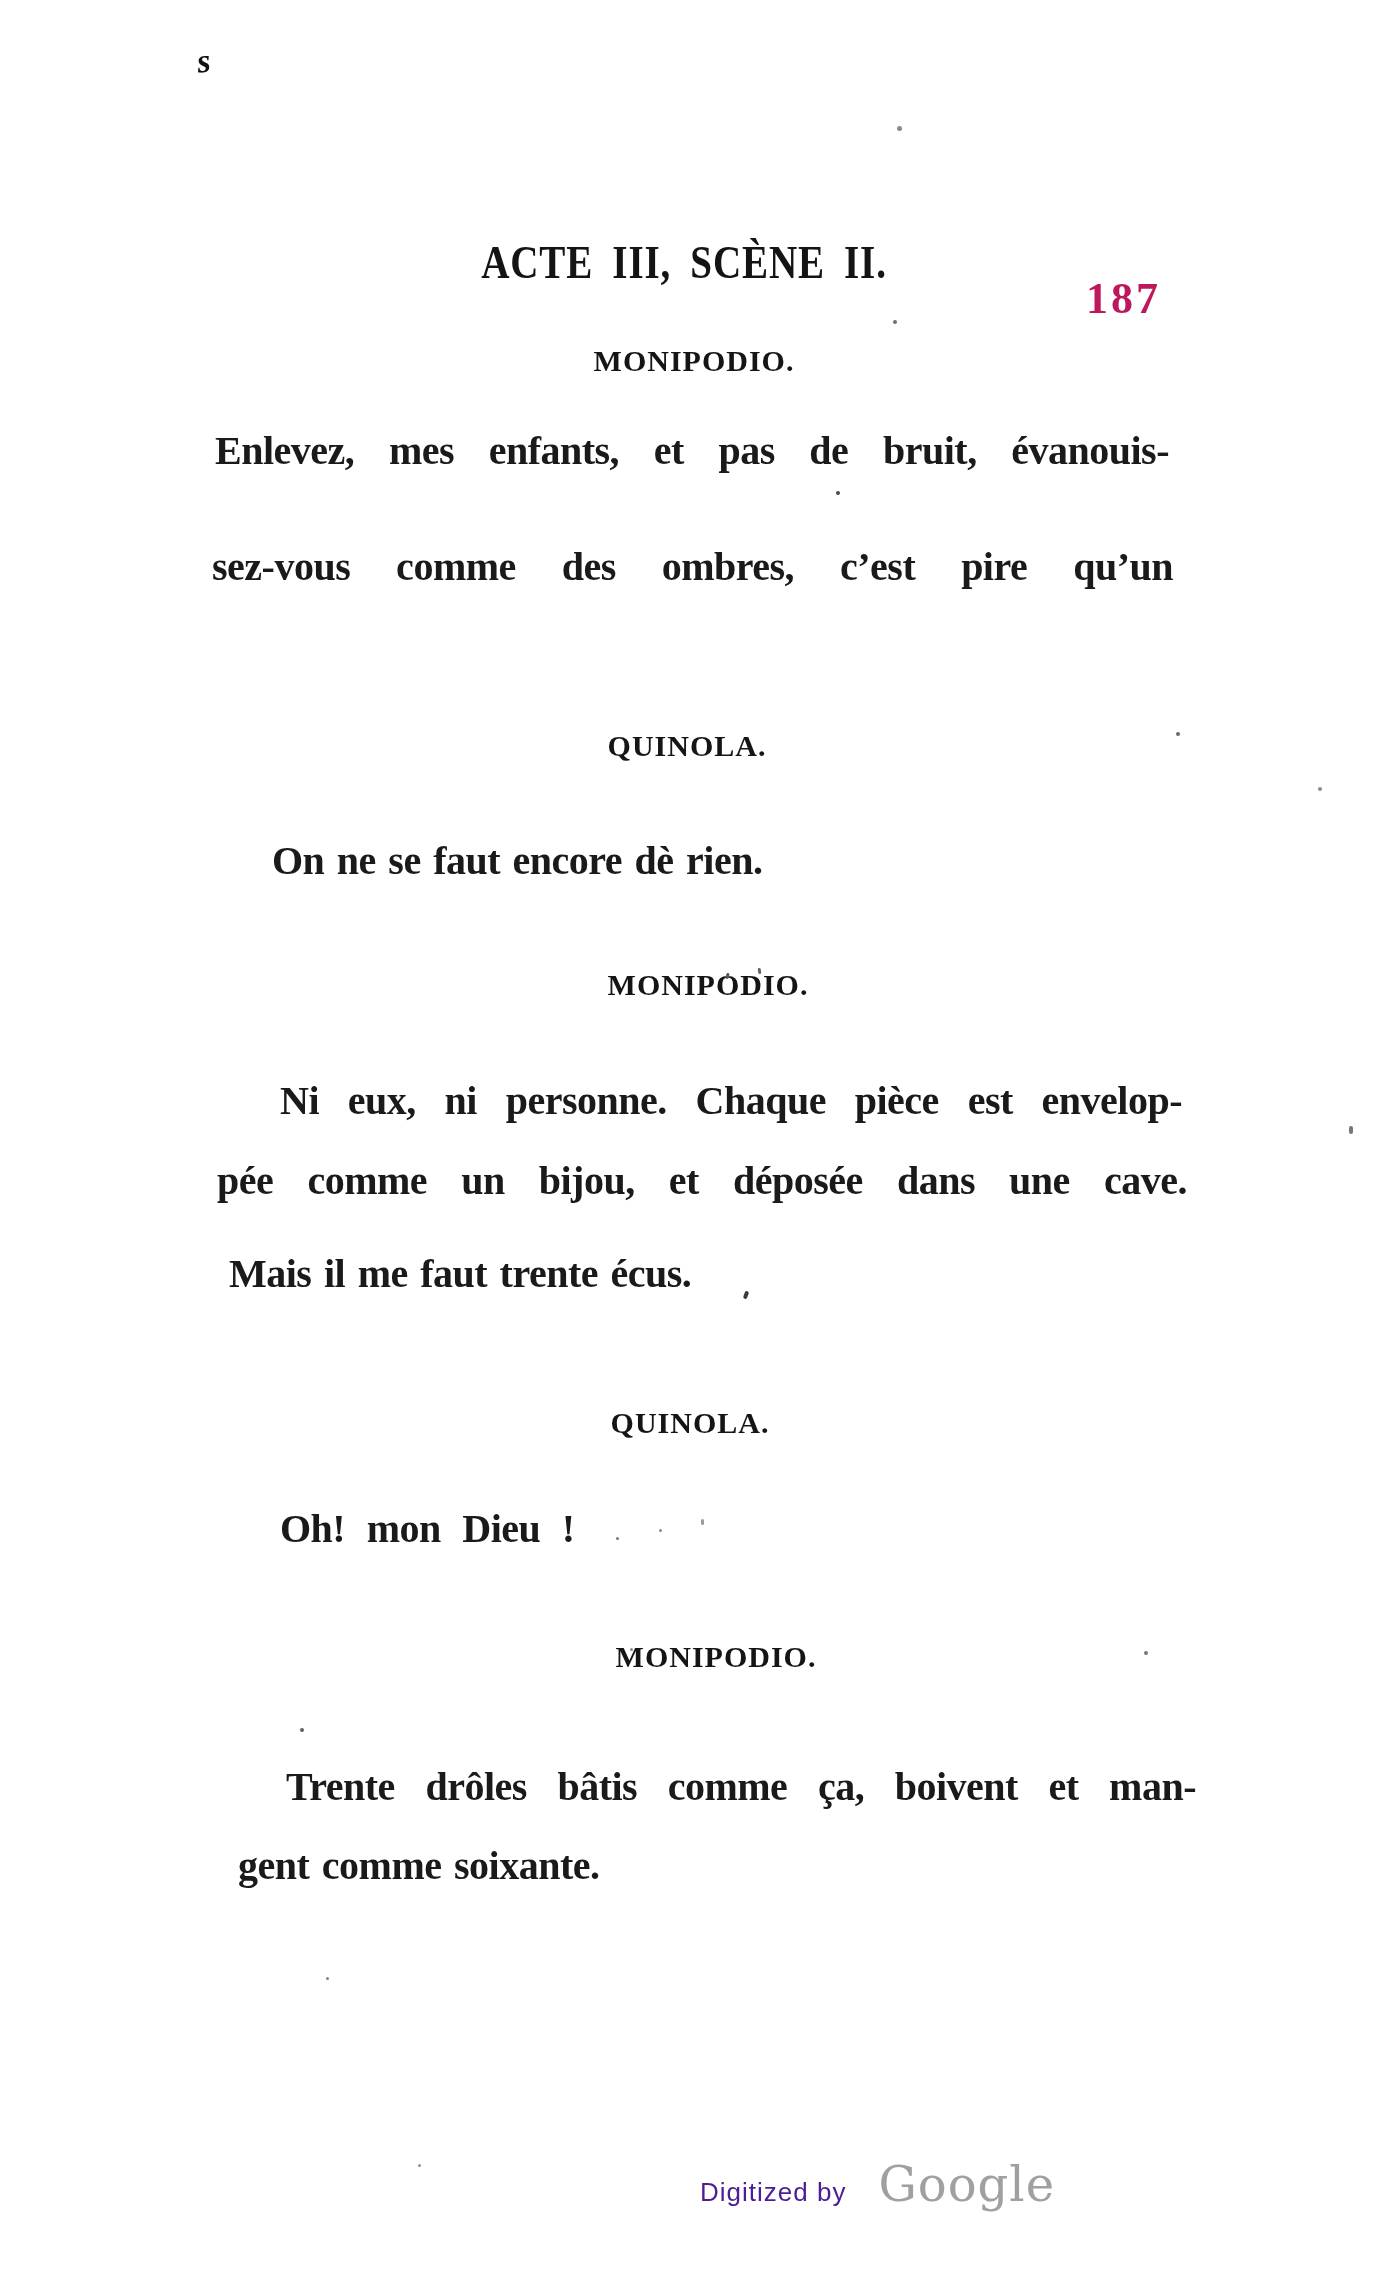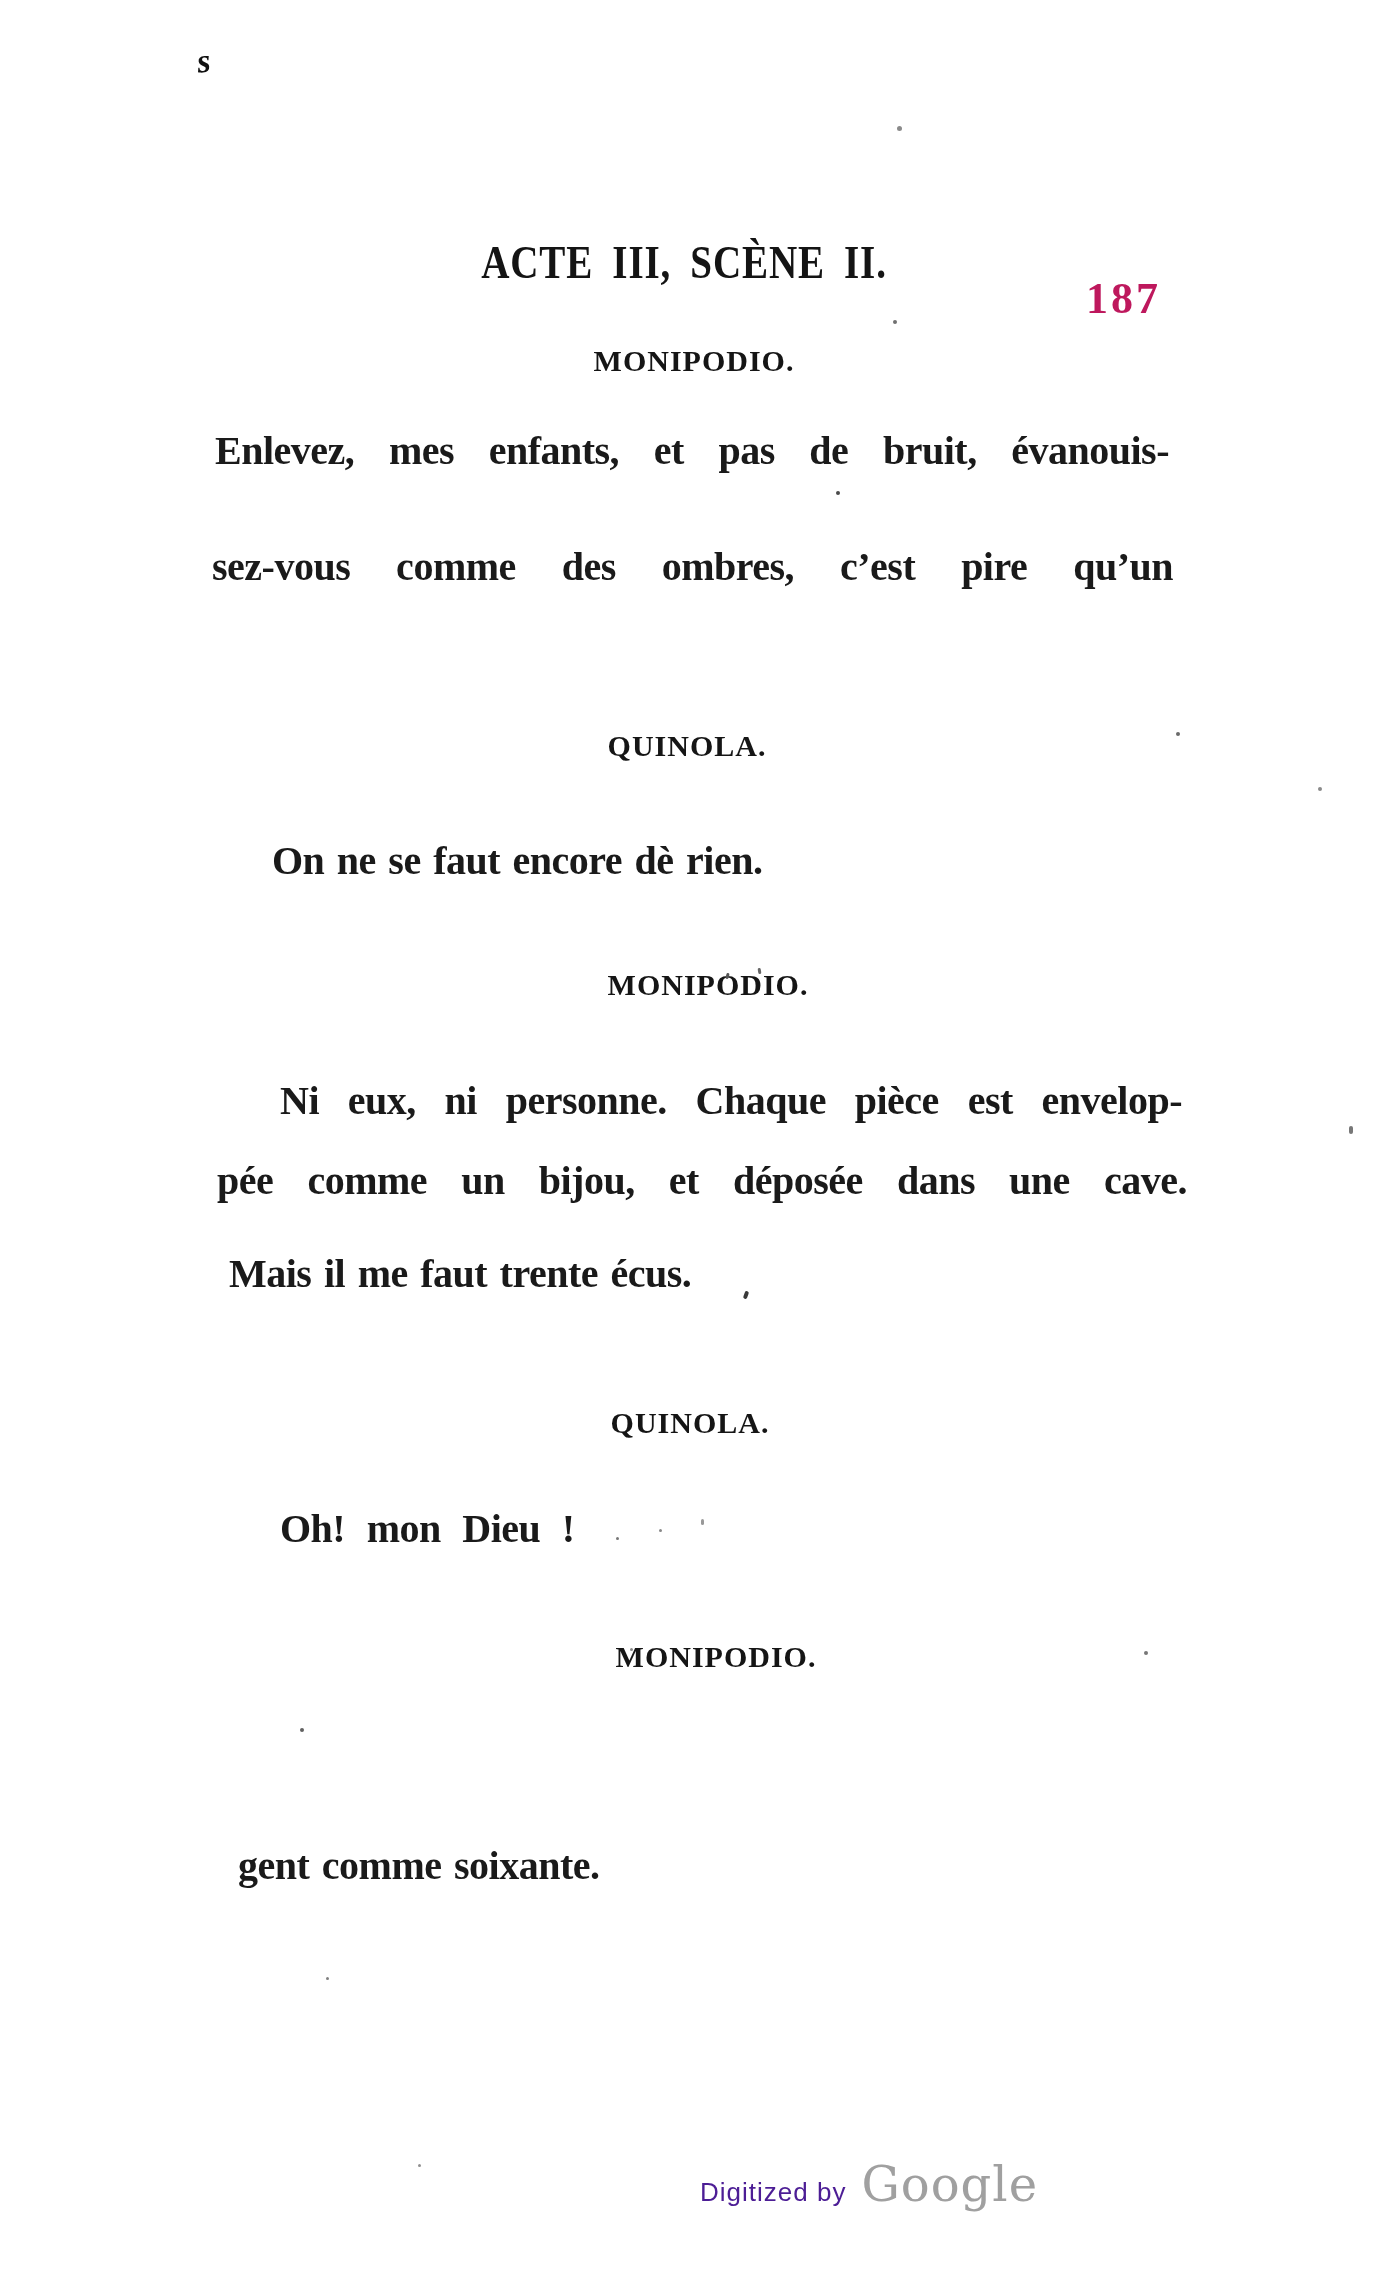--- a/index.html
+++ b/index.html
@@ -53,21 +53,21 @@
     position:absolute;left:700px;top:2156px;
     white-space:nowrap;
   }
   .wm-prefix{
     font:26px "Liberation Sans","DejaVu Sans",sans-serif;
     color:#4c1d95;letter-spacing:1px;
     vertical-align:baseline;
   }
   .wm-logo{
     font:48px "DejaVu Serif","Liberation Serif",serif;
-    color:#a0a0a0;letter-spacing:1px;margin-left:15px;
+    color:#a0a0a0;letter-spacing:1px;margin-left:32px;
     vertical-align:baseline;
   }
   .speck{position:absolute;border-radius:50%;}
 </style>
 </head>
 <body>
 
 <div class="canvas">
 
   <span class="ink-mark">s</span>
@@ -86,20 +86,21 @@
 
   <div class="speaker" style="left:708px;top:968px;">MONIPODIO.</div>
   <div class="bodyline just" style="left:280px;top:1078px;width:902px;">Ni eux, ni personne. Chaque pièce est envelop-</div>
   <div class="bodyline just" style="left:217px;top:1158px;width:970px;">pée comme un bijou, et déposée dans une cave.</div>
   <div class="bodyline nowrapline" style="left:229px;top:1236px;margin-top:15px;">Mais il me faut trente écus.</div>
 
   <div class="speaker" style="left:690px;top:1406px;">QUINOLA.</div>
   <div class="bodyline nowrapline" style="left:280px;top:1506px;word-spacing:12px;">Oh! mon Dieu !</div>
 
   <div class="speaker" style="left:716px;top:1640px;">MONIPODIO.</div>
+  <div class="bodyline just" style="left:286px;top:1764px;width:910px;">Trente drôles bâtis comme ça, boivent et man-</div>
   <div class="bodyline nowrapline" style="left:238px;top:1843px;">gent comme soixante.</div>
 
   <div class="speck" style="left:897px;top:126px;width:5px;height:5px;background:#8a8a8a;"></div>
   <div class="speck" style="left:893px;top:320px;width:4px;height:4px;background:#707070;"></div>
   <div class="speck" style="left:836px;top:491px;width:4px;height:4px;background:#4a4a4a;"></div>
   <div class="speck" style="left:1176px;top:732px;width:4px;height:4px;background:#6a6a6a;"></div>
   <div class="speck" style="left:1318px;top:787px;width:4px;height:4px;background:#8a8a8a;"></div>
   <div class="speck" style="left:726px;top:973px;width:3px;height:6px;background:#555555;border-radius:2px;transform:rotate(15deg);"></div>
   <div class="speck" style="left:758px;top:968px;width:3px;height:6px;background:#666666;border-radius:2px;transform:rotate(-10deg);"></div>
   <div class="speck" style="left:1349px;top:1126px;width:4px;height:8px;background:#777777;border-radius:2px;"></div>

